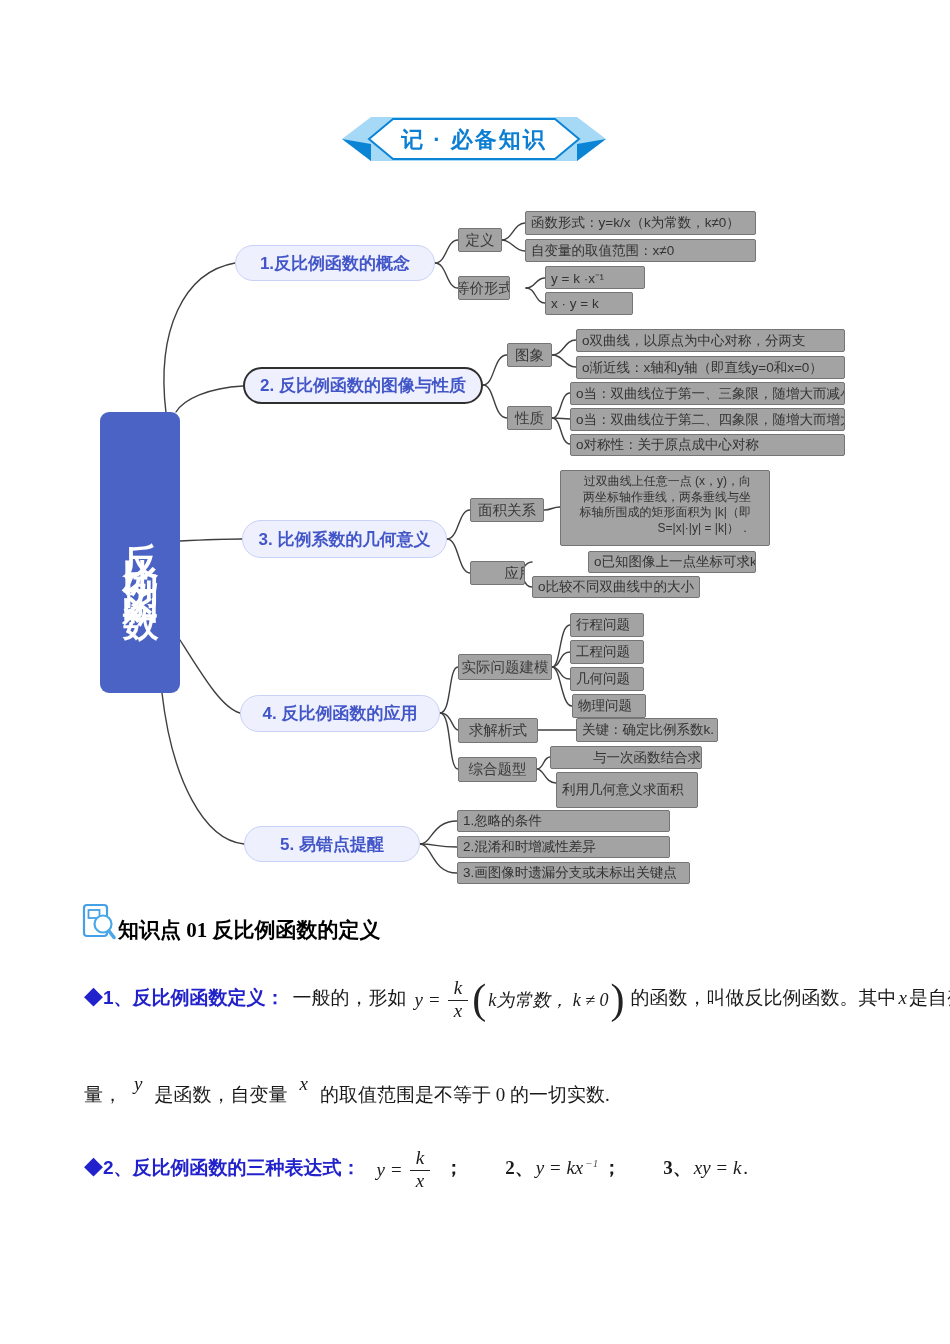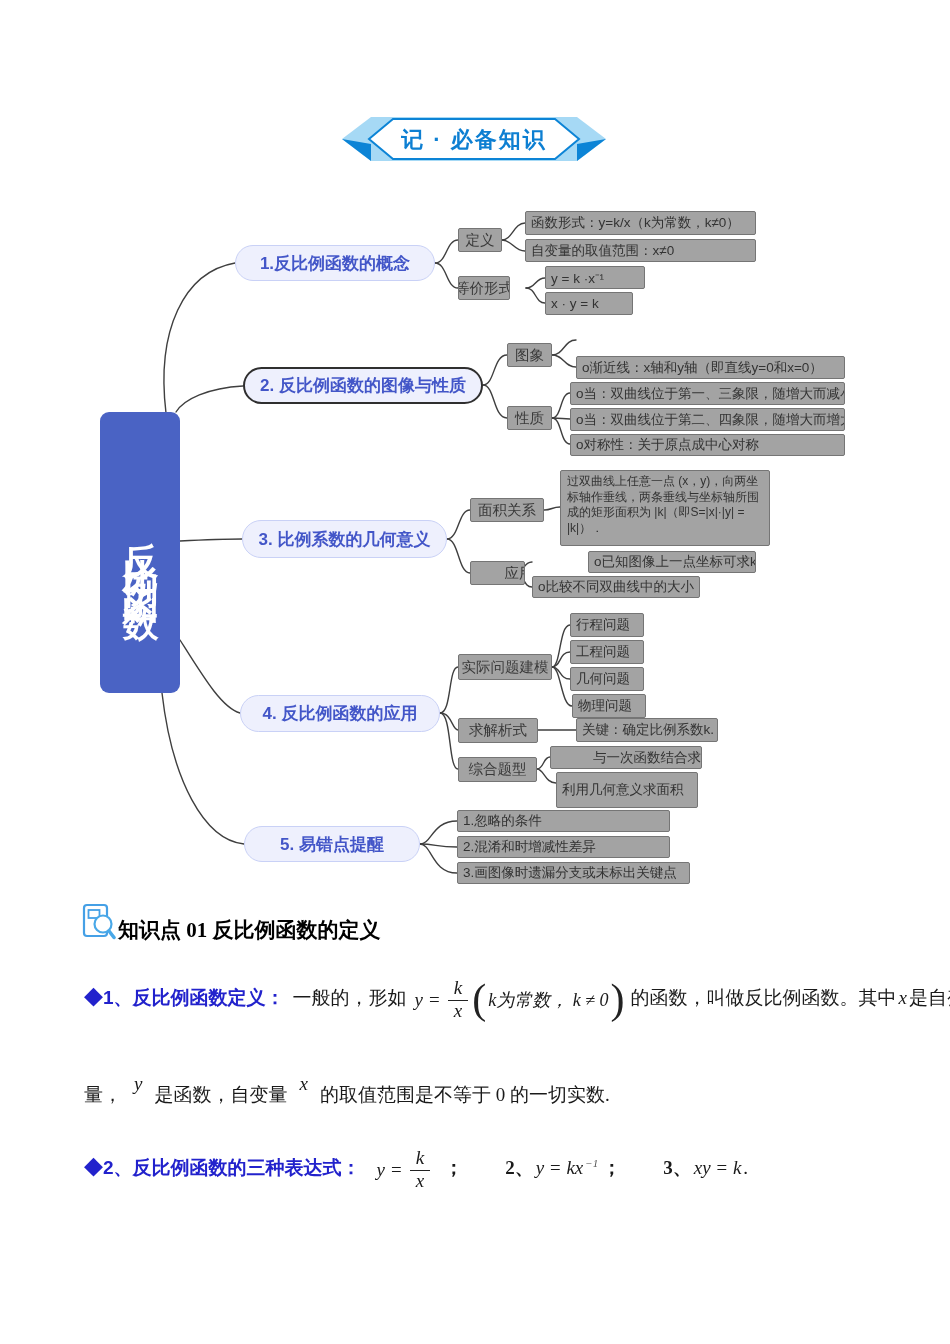--- a/index.html
+++ b/index.html
@@ -14,21 +14,21 @@
   .root{position:absolute;left:100px;top:412px;width:80px;height:281px;background:#4a63c4;border-radius:9px;
         color:#fff;font-weight:bold;font-size:36px;display:flex;align-items:center;justify-content:center;
         writing-mode:vertical-rl;text-orientation:upright;letter-spacing:16px;}
   .pill{position:absolute;background:#eef0fd;border:1.5px solid #c9d1f6;border-radius:19px;
         display:flex;align-items:center;justify-content:center;font-weight:bold;color:#4356c8;
         font-size:17px;white-space:nowrap;box-sizing:border-box;}
   .pill.darkb{border:2px solid #2f2f2f;}
   .box{position:absolute;background:#a3a3a3;border:1.4px solid #757575;border-radius:2px;display:flex;
        align-items:center;padding:0 5px;font-size:13.5px;color:#333;white-space:nowrap;box-sizing:border-box;overflow:hidden;}
   .mid{justify-content:center;font-size:14.5px;color:#3a3a3a;}
-  .bigleaf{white-space:normal;line-height:1.3;font-size:12px;padding:3px 6px;align-items:flex-start;}
+  .bigleaf{white-space:normal;line-height:1.3;font-size:12px;padding:3px 18px;align-items:flex-start;text-align:right;}
 
   
   .kp-head{position:absolute;left:118px;top:916px;font-family:"Liberation Serif",serif;font-weight:bold;
            font-size:21px;color:#000;}
   .kp-icon{position:absolute;left:82px;top:903px;}
 
   .para{position:absolute;font-family:"Liberation Serif",serif;font-size:19px;color:#1a1a1a;white-space:nowrap;}
   .bh{font-family:"Liberation Sans",sans-serif;font-weight:bold;color:#2222cc;font-size:19px;margin-right:8px;}
   .bt{}
   .bold{font-weight:bold;}
@@ -110,20 +110,21 @@
   <div class="pill" style="left:244px;top:826px;width:176px;height:36px;">5. 易错点提醒</div>
 
   <div class="box mid" style="left:458px;top:228px;width:44px;height:24px;">定义</div>
   <div class="box" style="left:525px;top:211px;width:231px;height:24px;">函数形式：y=k/x（k为常数，k≠0）</div>
   <div class="box" style="left:525px;top:239px;width:231px;height:23px;">自变量的取值范围：x≠0</div>
   <div class="box mid" style="left:458px;top:276px;width:52px;height:24px;">等价形式</div>
   <div class="box" style="left:545px;top:266px;width:100px;height:23px;">y = k ·x⁻¹</div>
   <div class="box" style="left:545px;top:292px;width:88px;height:23px;">x · y = k</div>
 
   <div class="box mid" style="left:507px;top:343px;width:45px;height:24px;">图象</div>
+  <div class="box" style="left:576px;top:329px;width:269px;height:23px;">o双曲线，以原点为中心对称，分两支</div>
   <div class="box" style="left:576px;top:356px;width:269px;height:23px;">o渐近线：x轴和y轴（即直线y=0和x=0）</div>
   <div class="box mid" style="left:507px;top:406px;width:45px;height:24px;">性质</div>
   <div class="box" style="left:570px;top:382px;width:275px;height:23px;">o当：双曲线位于第一、三象限，随增大而减小</div>
   <div class="box" style="left:570px;top:408px;width:275px;height:23px;">o当：双曲线位于第二、四象限，随增大而增大</div>
   <div class="box" style="left:570px;top:434px;width:275px;height:22px;">o对称性：关于原点成中心对称</div>
 
   <div class="box mid" style="left:470px;top:498px;width:74px;height:24px;">面积关系</div>
   <div class="box bigleaf" style="left:560px;top:470px;width:210px;height:76px;">过双曲线上任意一点 (x，y)，向两坐标轴作垂线，两条垂线与坐标轴所围成的矩形面积为 |k|（即S=|x|·|y| = |k|）．</div>
   <div class="box mid" style="left:470px;top:561px;width:52px;height:24px;padding-left:48px;">应用</div>
   <div class="box" style="left:556px;top:551px;width:168px;height:22px;margin-left:32px;">o已知图像上一点坐标可求k</div>

